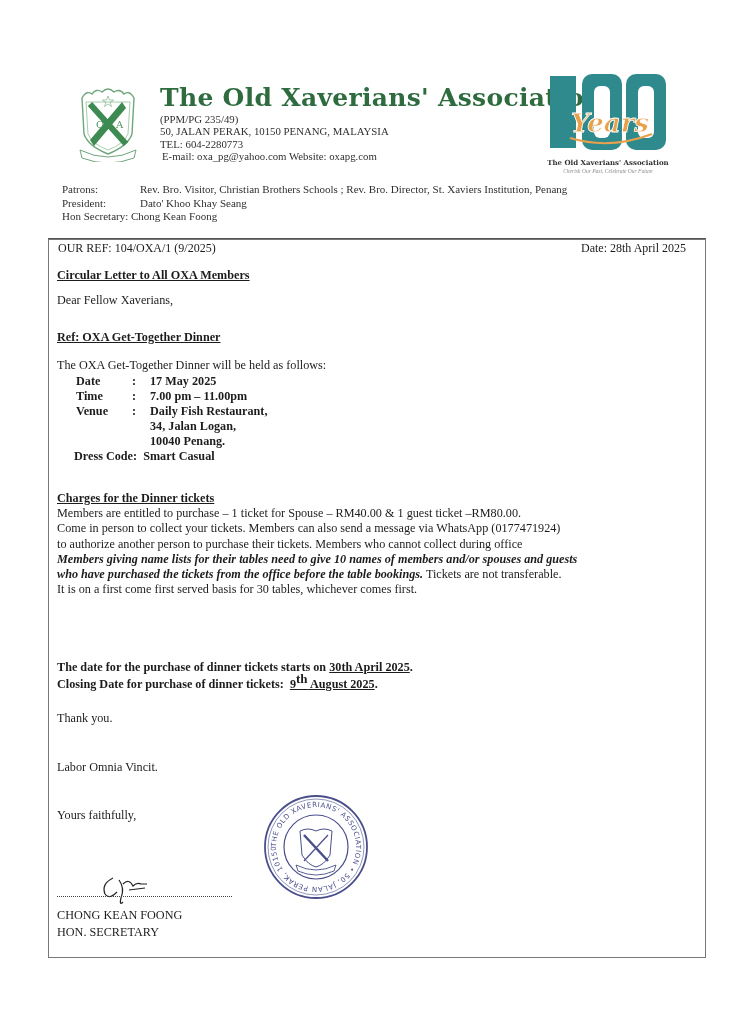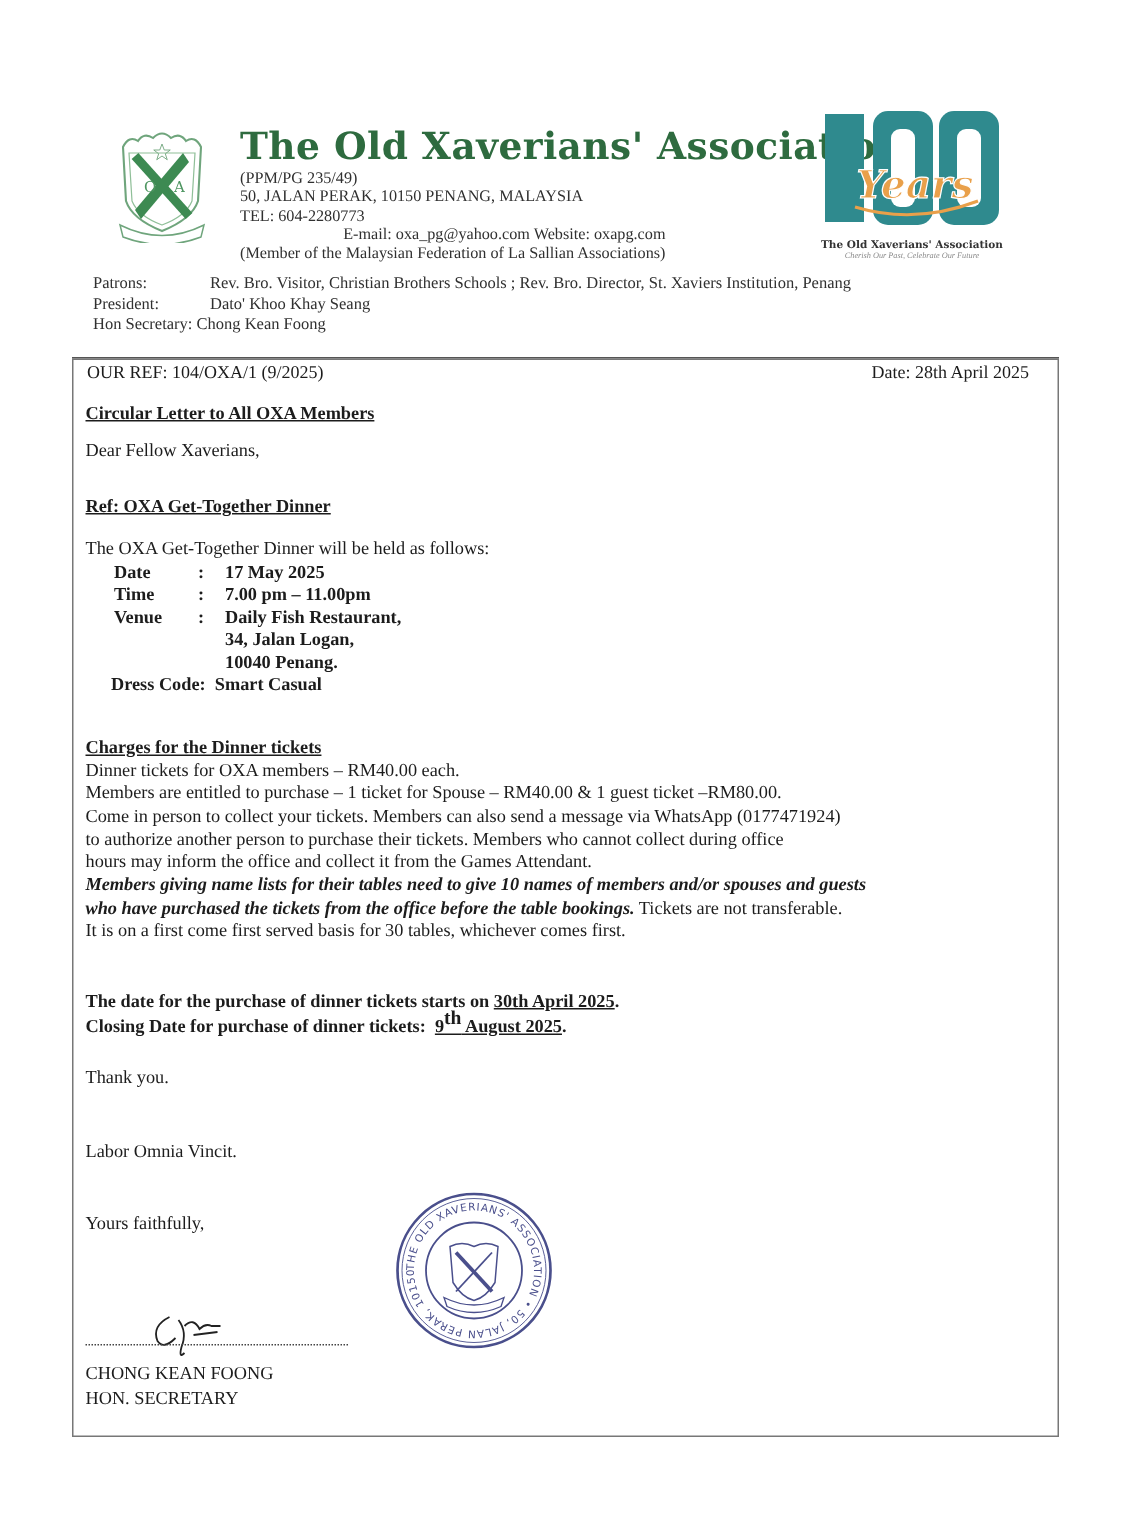--- a/index.html
+++ b/index.html
@@ -7,21 +7,21 @@
     width: 748px; height: 1024px; background: #ffffff; position: relative; overflow: hidden;
     font-family: "Liberation Serif", serif; color: #1c1c1c;
   }
   .abs { position: absolute; }
   
   .crest { left: 76px; top: 84px; width: 64px; height: 78px; }
   .org-name { left: 160px; top: 83px; font-size: 25px; font-weight: bold; color: #2e6b3f; letter-spacing: 0.3px;
     font-family: "DejaVu Serif", serif; white-space: nowrap; }
   .lh-lines { left: 160px; top: 113px; font-size: 10.8px; line-height: 12.4px; color: #303030; white-space: nowrap; }
   .lh-lines div { height: 12.4px; }
-  .lh-lines .ind { padding-left: 2px; text-align: right; }
+  .lh-lines .ind { padding-left: 2px; }
   .centenary { left: 548px; top: 72px; width: 120px; height: 90px; }
   .cent-sub1 { left: 533px; top: 158px; width: 150px; text-align: center; font-size: 7px; font-weight: bold; color: #333; white-space: nowrap; font-family: "DejaVu Serif", serif; }
   .cent-sub2 { left: 533px; top: 168px; width: 150px; text-align: center; font-size: 5.5px; font-style: italic; color: #8a8a8a; white-space: nowrap; }
   .officers { left: 62px; top: 183px; font-size: 11px; line-height: 13.6px; color: #303030; }
   .officers .row { display: flex; height: 13.6px; white-space: nowrap; }
   .officers .lbl { width: 78px; }
   .officers .hon { white-space: nowrap; }
   
   .box { left: 48px; top: 239px; width: 658px; height: 719px; border: 1px solid #777; box-sizing: border-box; }
   .box-topline { left: 48px; top: 238px; width: 658px; height: 1px; background: #555; }
@@ -55,21 +55,20 @@
   <polygon points="32,12 33.5,16 37.5,16 34.2,18.5 35.5,22.5 32,20 28.5,22.5 29.8,18.5 26.5,16 30.5,16" fill="none" stroke="#6fa57c" stroke-width="0.6"></polygon>
   <path d="M4 66 Q32 80 60 66 L58 74 Q32 84 6 74 Z" fill="none" stroke="#6fa57c" stroke-width="1"></path>
 </svg>
 
 <div class="abs org-name">The Old Xaverians' Association</div>
 <div class="abs lh-lines">
   <div>(PPM/PG 235/49)</div>
   <div>50, JALAN PERAK, 10150 PENANG, MALAYSIA</div>
   <div>TEL: 604-2280773</div>
   <div class="ind">E-mail:  oxa_pg@yahoo.com  Website: oxapg.com</div>
-  <div>(Member of the Malaysian Federation of La Sallian Associations)</div>
 </div>
 
 <svg class="abs centenary" viewBox="0 0 120 90">
   <rect x="2" y="4" width="26" height="72" fill="#2f8a8e"></rect>
   <rect x="34" y="2" width="40" height="76" rx="10" fill="#2f8a8e"></rect>
   <rect x="46" y="14" width="16" height="52" rx="6" fill="#ffffff"></rect>
   <rect x="78" y="2" width="40" height="76" rx="10" fill="#2f8a8e"></rect>
   <rect x="90" y="14" width="16" height="52" rx="6" fill="#ffffff"></rect>
   <text x="62" y="60" font-size="26" font-style="italic" font-weight="bold" fill="#e9a04a" stroke="#ffffff" stroke-width="0.8" text-anchor="middle" font-family="DejaVu Serif, serif">Years</text>
   <path d="M22 66 Q62 78 104 62" fill="none" stroke="#e9a04a" stroke-width="2"></path>
@@ -124,25 +123,23 @@
   <div class="row">
       <span class="k"></span>
       <span class="c"></span>
       <span>10040 Penang.</span>
     </div>
   <div class="row" style="margin-left:-2px;"><span>Dress Code:</span>&nbsp;&nbsp;<span>Smart Casual</span></div>
 </div>
 
 <div class="abs body-text b u" style="top:491px;text-align:center;">Charges for the Dinner tickets</div>
 <div class="abs para">
-  <div>Dinner tickets for OXA members – RM40.00 each.</div>
   <div>Members are entitled to purchase – 1 ticket for Spouse – RM40.00 &amp; 1 guest ticket –RM80.00.</div>
   <div>Come in person to collect your tickets. Members can also send a message via WhatsApp (0177471924)</div>
   <div>to authorize another person to purchase their tickets. Members who cannot collect during office</div>
-  <div>hours may inform the office and collect it from the Games Attendant.</div>
   <div class="bi">Members giving name lists for their tables need to give 10 names of members and/or spouses and guests</div>
   <div><span class="bi">who have purchased the tickets from the office before the table bookings.</span><span> Tickets are not transferable.</span></div>
   <div>It is on a first come first served basis for 30 tables, whichever comes first.</div>
 </div>
 
 <div class="abs body-text b" style="top:660px;"><span>The date for the purchase of dinner tickets starts on </span><span class="u">30th April 2025</span>.</div>
 <div class="abs body-text b" style="top:677px;"><span style="white-space:pre;text-align:center;">Closing Date for purchase of dinner tickets:  </span><span class="u"><span>9</span><sup>th</sup><span> August 2025</span></span>.</div>
 
 <div class="abs body-text" style="top:711px;">Thank you.</div>
 <div class="abs body-text" style="top:760px;">Labor Omnia Vincit.</div>

